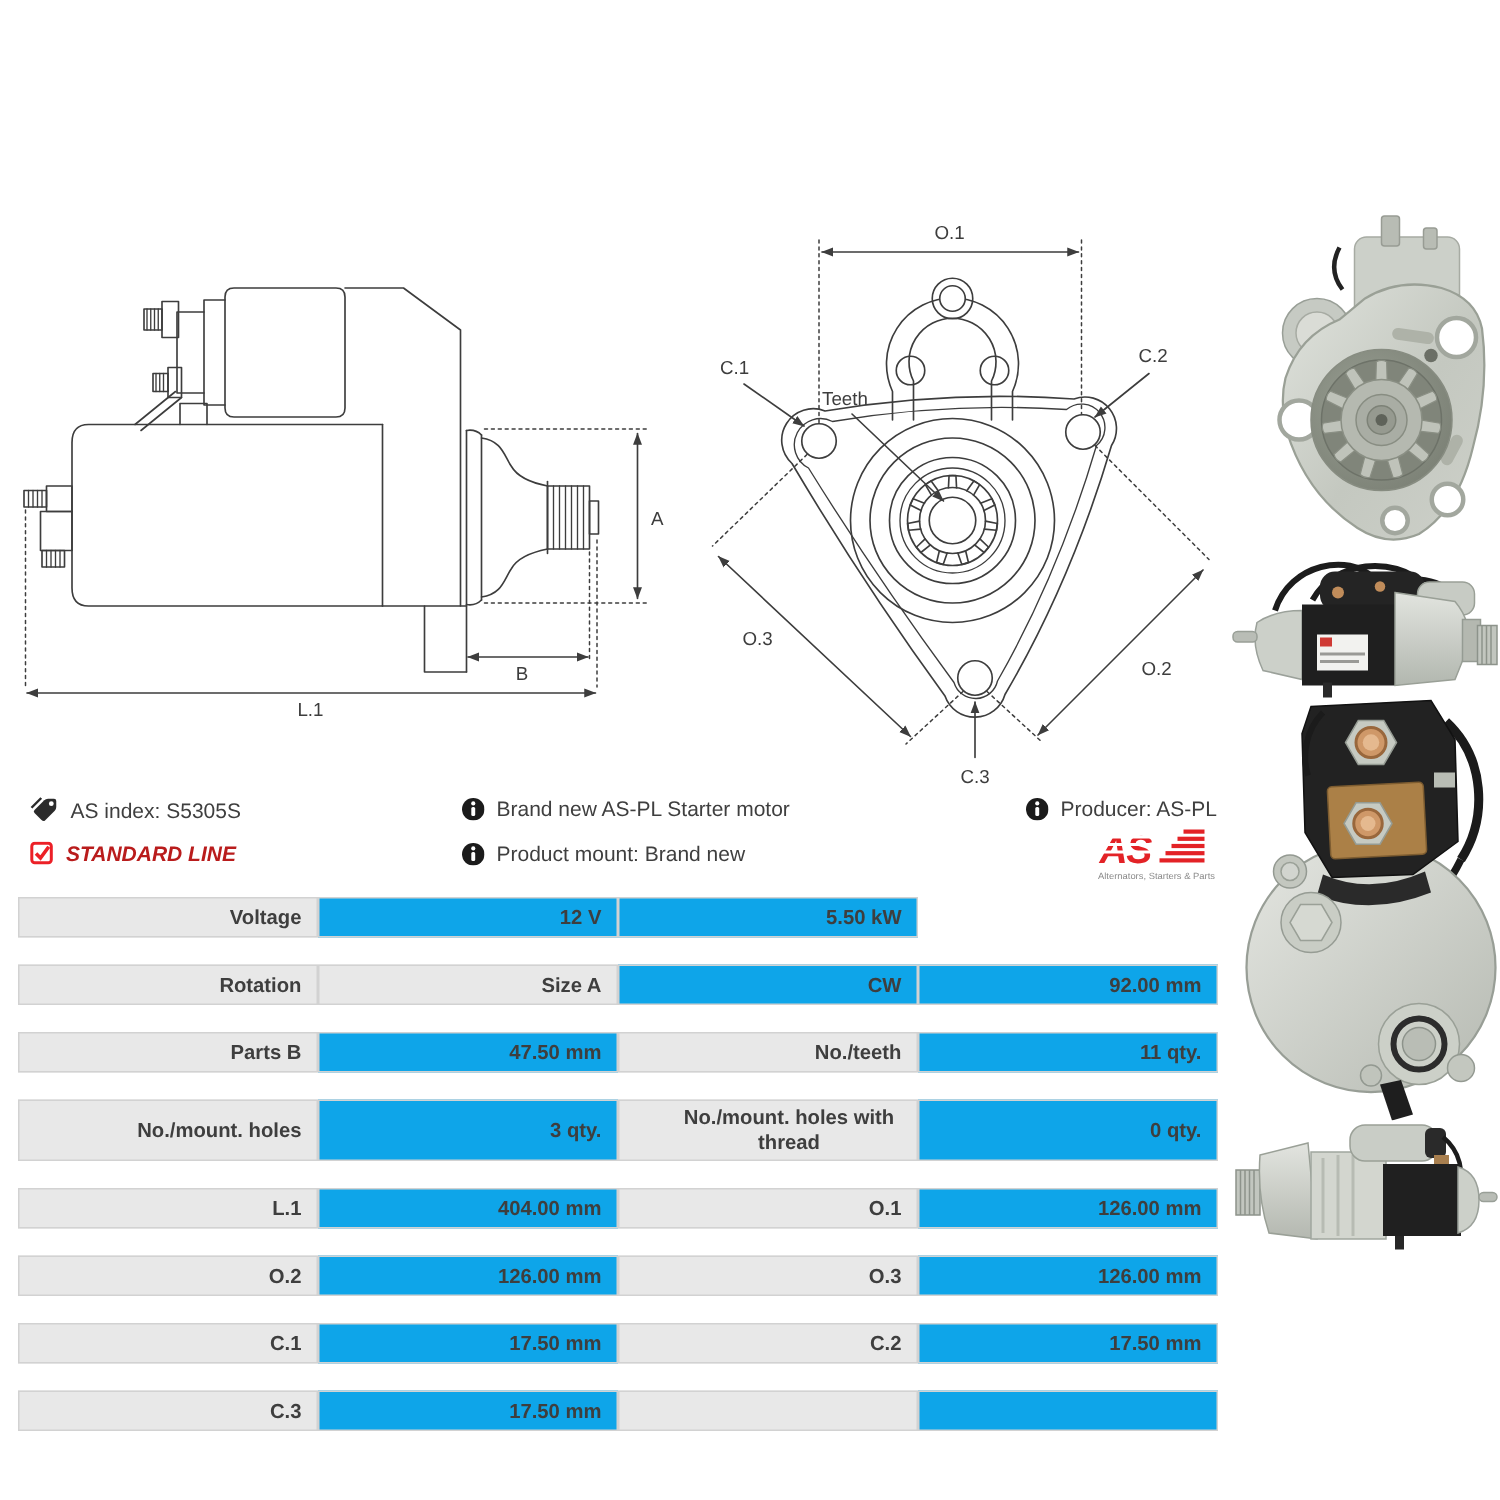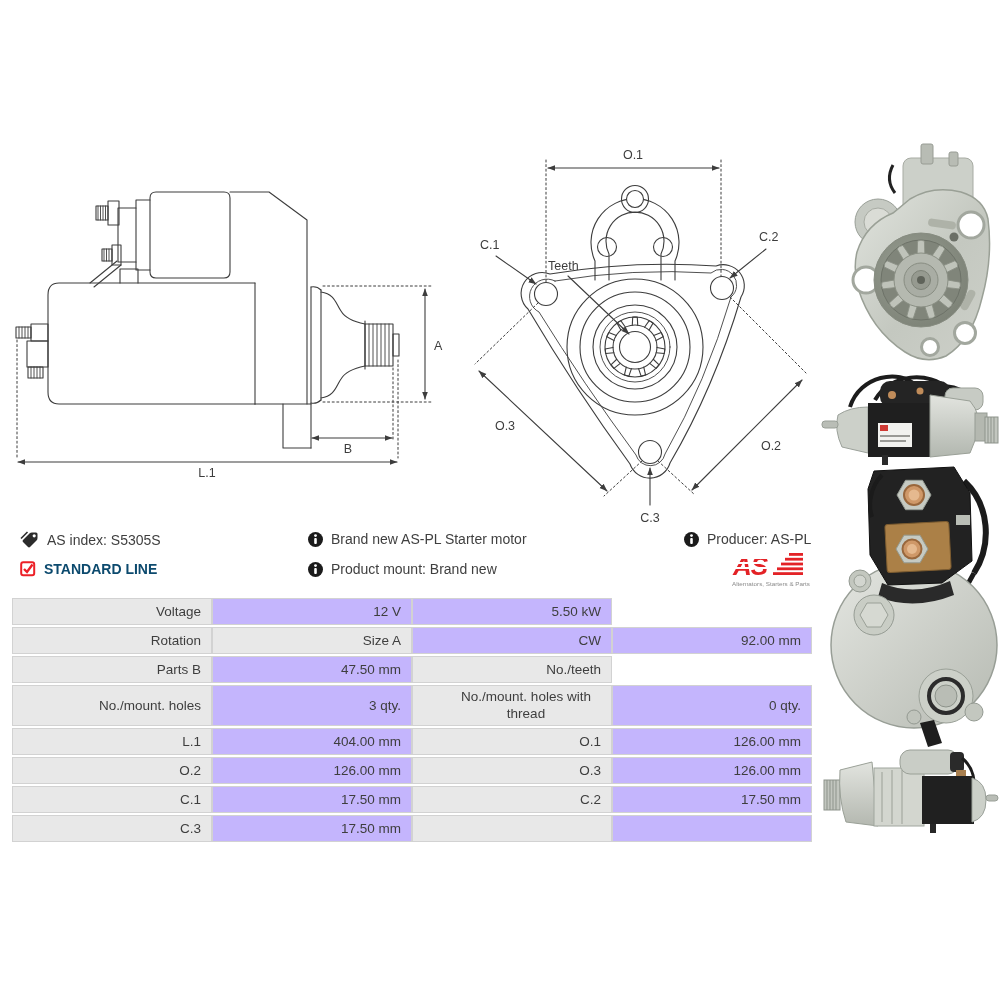--- a/index.html
+++ b/index.html
@@ -9,29 +9,29 @@
   
   svg.tech path,svg.tech line,svg.tech rect,svg.tech circle{stroke:#3d3d3d;stroke-width:1.1;fill:none;stroke-linejoin:round;stroke-linecap:round;}
   svg.tech .dt{stroke-dasharray:2 2.6;stroke-width:1;}
   svg.tech .thin{stroke-width:.9;}
   svg.tech text{fill:#3d3d3d;stroke:none;font-family:"Liberation Sans",sans-serif;font-size:12.5px;}
   svg.tech .hole{fill:#fff;}
   .arrowhead{fill:#3d3d3d;stroke:none;}
   
   .info-item{position:absolute;display:flex;align-items:center;gap:8px;font-size:14px;color:#3f3f3f;white-space:nowrap;}
   .info-item b{font-weight:normal;}
-  .red{color:#0c4a6e;font-weight:bold;}
+  .red{color:#b91c1c;font-weight:bold;font-style:italic;}
   
   .spec{position:absolute;left:12px;top:598px;}
-  .srow{display:flex;height:27px;margin-bottom:2px;}
+  .srow{display:flex;height:27px;margin-bottom:18px;font-weight:bold;}
   .srow.tall{height:41px;}
   .scell{width:200px;box-sizing:border-box;border:1px solid #d2d2d2;background:#e8e8e8;
          display:flex;align-items:center;justify-content:flex-end;padding-right:10px;
          font-size:13.5px;color:#3e3e3e;}
-  .scell.val{background:#c4b5fd;}
+  .scell.val{background:#0ea5e9;}
   .wrapspan{display:inline-block;max-width:150px;text-align:center;line-height:1.25;}
 </style>
 </head>
 <body>
 
 <div id="sheet">
 
   <svg width="0" height="0" style="position:absolute" aria-hidden="true">
     <defs>
       <marker id="arr" viewBox="0 0 10 10" refX="8.5" refY="5" markerWidth="8" markerHeight="8" orient="auto-start-reverse">
@@ -356,20 +356,21 @@
     <div class="srow">
       <div class="scell">Rotation</div>
       <div class="scell">Size A</div>
       <div class="scell val">CW</div>
       <div class="scell val">92.00 mm</div>
     </div>
     <div class="srow">
       <div class="scell">Parts B</div>
       <div class="scell val">47.50 mm</div>
       <div class="scell">No./teeth</div>
+      <div class="scell val">11 qty.</div>
     </div>
     <div class="srow tall">
       <div class="scell">No./mount. holes</div>
       <div class="scell val">3 qty.</div>
       <div class="scell">
           <span class="wrapspan">No./mount. holes with thread</span>
         </div>
       <div class="scell val">0 qty.</div>
     </div>
     <div class="srow">

